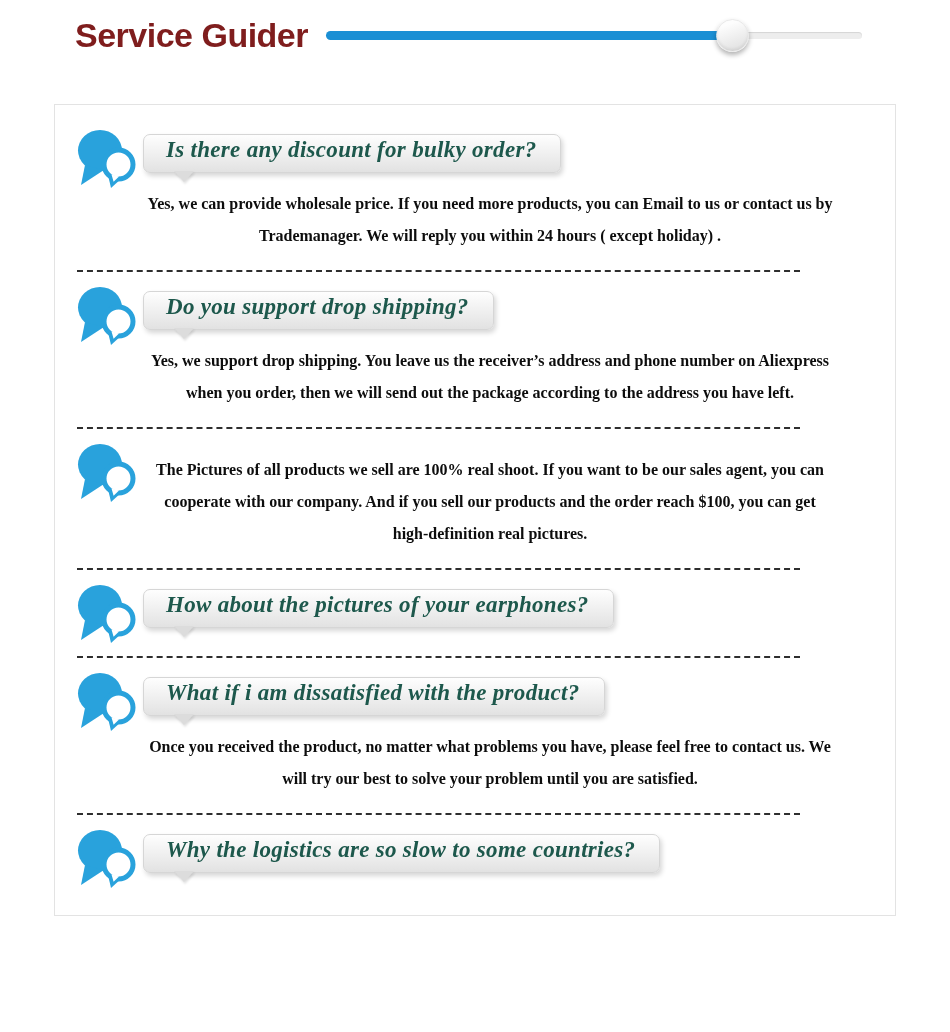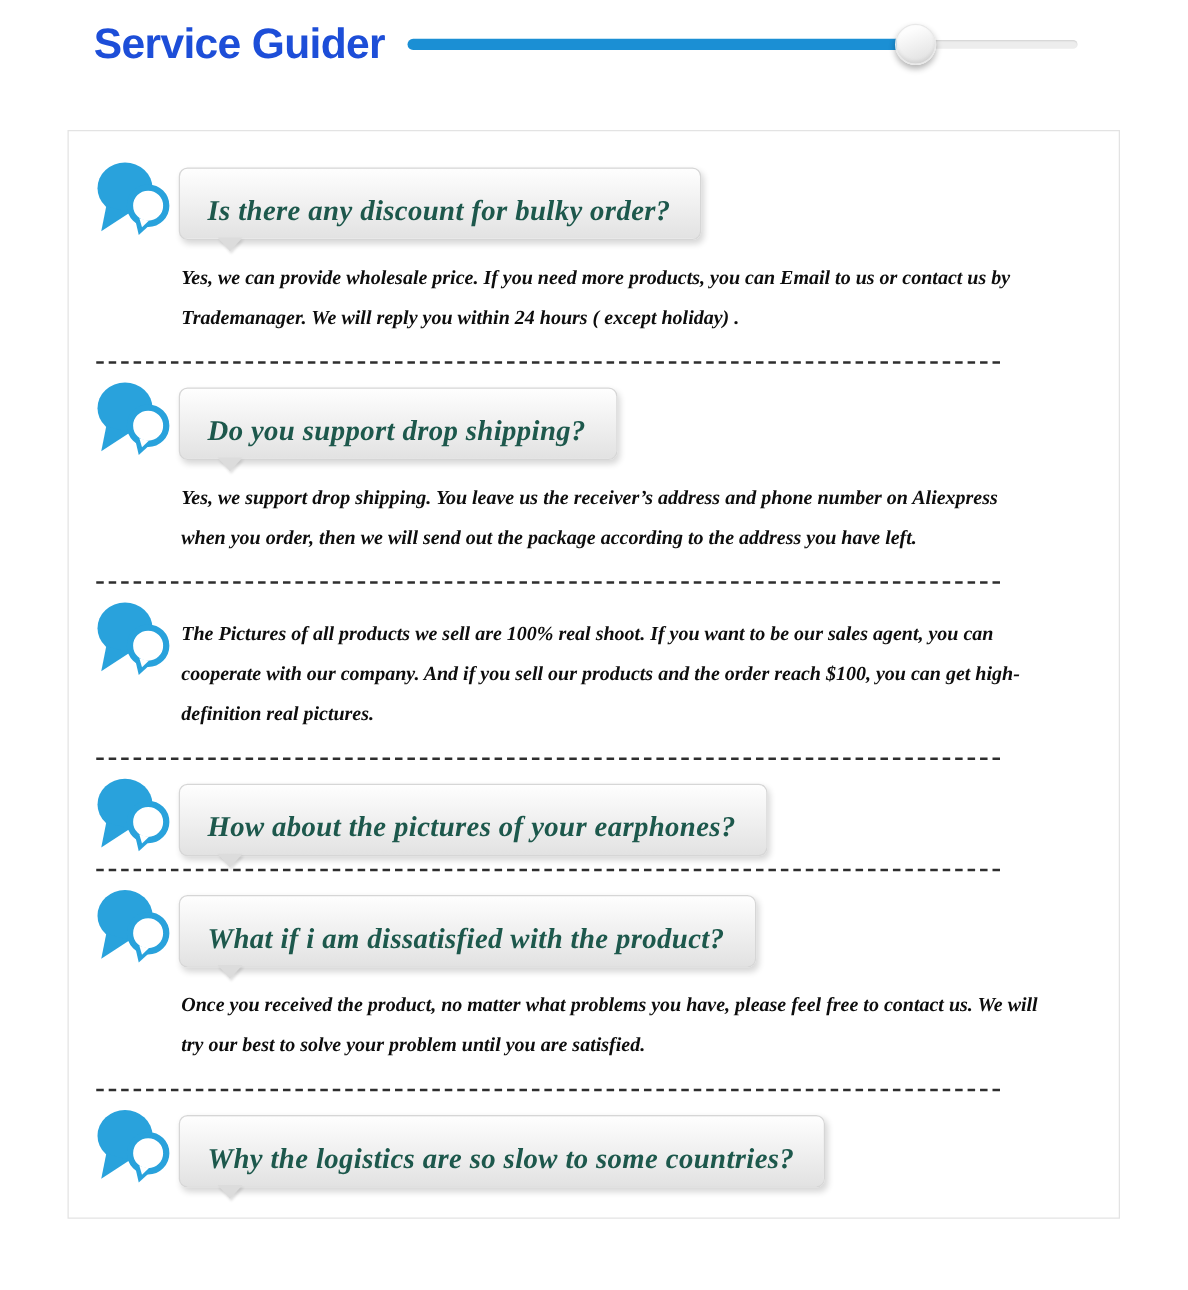--- a/index.html
+++ b/index.html
@@ -6,21 +6,21 @@
   .page{
     width:950px;height:1032px;box-sizing:border-box;
     font-family:"Liberation Serif", serif;
     background:#ffffff;overflow:hidden;
   }
 
   
   .header{display:flex;align-items:center;padding:12px 0 0 75px;height:58px;box-sizing:border-box;}
   .header-title{
     font-family:"Liberation Sans", sans-serif;
-    font-size:34px;font-weight:700;color:#1d4ed8;letter-spacing:-0.5px;white-space:nowrap;text-align:right;
+    font-size:34px;font-weight:700;color:#7f1d1d;letter-spacing:-0.5px;white-space:nowrap;text-align:right;
   }
   .slider{position:relative;margin-left:18px;width:540px;height:36px;flex:none;}
   .slider-track-filled{position:absolute;left:0;top:14px;width:408px;height:9px;background:#1b8fd4;border-radius:5px;}
   .slider-track-empty{position:absolute;left:406px;top:15px;width:130px;height:7px;background:#ededed;border-radius:4px;box-shadow:inset 0 1px 1px rgba(0,0,0,.10);}
   .slider-knob{
     position:absolute;left:390px;top:2px;width:33px;height:33px;border-radius:50%;
     background:linear-gradient(160deg,#fdfdfd 20%,#e3e3e3 85%);
     box-shadow:0 3px 5px rgba(0,0,0,.30), inset 0 -2px 3px rgba(0,0,0,.08);
     border:1px solid #e8e8e8;box-sizing:border-box;
   }
@@ -34,37 +34,38 @@
 
   .faq-item{display:flex;align-items:flex-start;padding-left:22px;}
   .icon-wrap{width:66px;flex:none;padding-top:4px;}
   .content{flex:1;min-width:0;}
 
   .q-pill{
     display:inline-block;position:relative;margin-top:9px;
     background:linear-gradient(#fefefe,#e2e2e2);
     border:1px solid #d6d6d6;border-radius:7px;
     box-shadow:2px 3px 5px rgba(0,0,0,.16);
-    padding:19px 24px 7px 22px;
+    padding:0 24px 7px 22px;
   }
   .q-pill::after{
     content:"";position:absolute;left:30px;bottom:-10px;
     border:10px solid transparent;border-top:11px solid #dcdcdc;border-bottom:none;
     filter:drop-shadow(1px 2px 1px rgba(0,0,0,.12));
   }
   .q-text{
     margin:0;font-family:"Liberation Serif", serif;
     font-style:italic;font-weight:700;font-size:23px;line-height:1.3;
     color:#1d584c;letter-spacing:.3px;white-space:nowrap;
   }
 
   .answer{
     margin:15px 26px 10px 2px;max-width:690px;
-    font-style:italic;font-weight:700;font-size:16px;line-height:2.0;
+    font-weight:700;font-size:16px;line-height:2.0;
     color:#0d0d0d;
+    text-align:center;
   }
 
   .divider{border-top:2px dashed #2e2e2e;margin:8px 95px 10px 22px;height:0;}
 </style>
 </head>
 <body>
 
 <div class="page">
 
   <div class="header">

